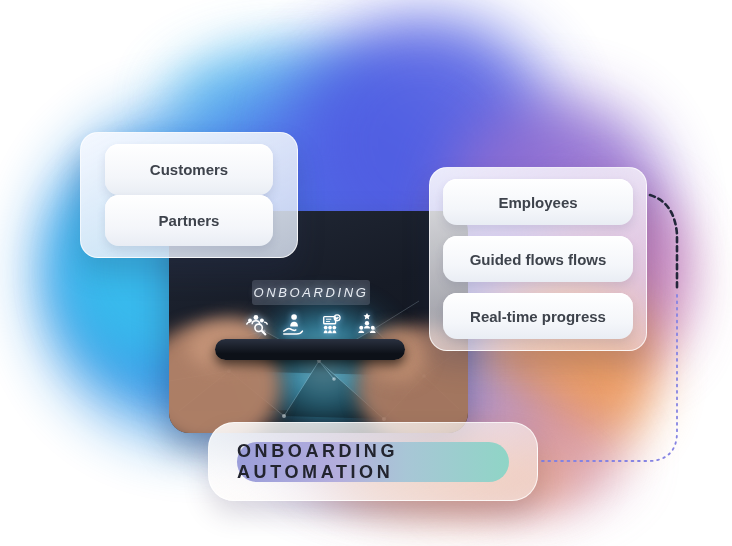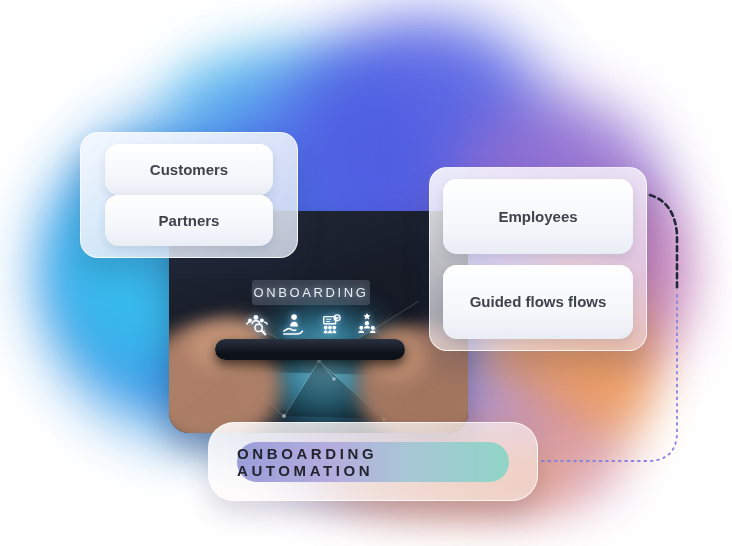--- a/index.html
+++ b/index.html
@@ -27,34 +27,34 @@
   
   .photo{position:absolute;left:169px;top:211px;width:299px;height:222px;border-radius:20px;overflow:hidden;z-index:3;background:linear-gradient(160deg,#232a38 0%,#161b26 45%,#11151d 100%);box-shadow:0 18px 34px rgba(25,32,60,.35);}
   .photo .glow{position:absolute;left:70px;top:95px;width:170px;height:120px;border-radius:50%;background:radial-gradient(circle,#bfeaf2 0%,#35a9cf 35%,rgba(47,150,190,0) 72%);filter:blur(16px);opacity:.8;}
   .photo .hand{position:absolute;border-radius:50%;filter:blur(9px);}
   .hand-left-a{left:-28px;top:112px;width:140px;height:125px;background:#b5846a;opacity:.95;}
   .hand-left-b{left:18px;top:108px;width:80px;height:48px;background:#c69579;opacity:.9;transform:rotate(-12deg);}
   .hand-right-a{left:188px;top:115px;width:145px;height:122px;background:#ab7c64;opacity:.95;}
   .hand-right-b{left:196px;top:118px;width:62px;height:52px;background:#c08f72;opacity:.9;transform:rotate(14deg);}
   .photo .tablet{position:absolute;left:46px;top:128px;width:190px;height:21px;border-radius:11px;background:linear-gradient(180deg,#2a3140 0%,#0d1118 70%);box-shadow:0 5px 12px rgba(0,0,0,.65);}
   .photo .mesh{position:absolute;left:0;top:0;}
-  .photo .titlebar{position:absolute;left:83px;top:69px;width:118px;height:25px;border-radius:3px;background:rgba(142,152,168,.30);display:flex;align-items:center;justify-content:center;color:#e8edf3;font-size:13px;letter-spacing:2.6px;font-weight:400;text-shadow:0 0 6px rgba(200,220,255,.55);}
+  .photo .titlebar{position:absolute;left:83px;top:69px;width:118px;height:25px;border-radius:3px;background:rgba(142,152,168,.30);display:flex;align-items:center;justify-content:center;color:#e8edf3;font-size:13px;letter-spacing:2.6px;font-weight:400;text-shadow:0 0 6px rgba(200,220,255,.55);font-style:italic;}
   .icon-row{position:absolute;left:0;top:100px;width:100%;height:28px;}
   .picon{position:absolute;width:26px;height:26px;filter:drop-shadow(0 0 3px rgba(140,205,255,.85));}
   .picon-1{left:75px;} .picon-2{left:111px;} .picon-3{left:148px;} .picon-4{left:185px;}
 
   
   .panel{position:absolute;border-radius:18px;border:1px solid rgba(255,255,255,.75);box-shadow:0 16px 28px rgba(40,50,90,.20);display:flex;flex-direction:column;}
   .panel-left{left:80px;top:132px;width:218px;height:126px;z-index:4;background:linear-gradient(155deg,rgba(244,248,255,.97) 0%,rgba(219,228,243,.82) 100%);padding:11px 24px;gap:0;}
   .panel-right{left:429px;top:167px;width:218px;height:184px;z-index:4;background:linear-gradient(160deg,rgba(255,255,255,.88) 0%,rgba(233,228,243,.48) 100%);padding:11px 13px;gap:11px;}
   .pill{flex:1;border-radius:14px;background:linear-gradient(180deg,#ffffff 0%,#f4f6fa 65%,#e9edf4 100%);box-shadow:0 5px 10px rgba(50,60,100,.12),inset 0 1px 0 #ffffff;display:flex;align-items:center;justify-content:center;color:#3e434c;font-size:15px;font-weight:700;cursor:pointer;}
 
   
   .banner{position:absolute;left:208px;top:422px;width:330px;height:79px;border-radius:26px;z-index:5;background:linear-gradient(150deg,rgba(255,255,255,.88) 0%,rgba(248,238,232,.55) 100%);border:1px solid rgba(255,255,255,.75);box-shadow:0 14px 26px rgba(60,50,90,.18);display:flex;align-items:center;justify-content:center;}
-  .banner-pill{width:272px;height:40px;border-radius:20px;background:linear-gradient(90deg,#9b9eda 0%,#b4aedd 38%,#a8c6d6 62%,#8fd5c6 100%);display:flex;align-items:center;justify-content:center;color:#22242e;font-size:15px;font-weight:700;letter-spacing:3.6px;cursor:pointer;}
+  .banner-pill{width:272px;height:40px;border-radius:20px;background:linear-gradient(90deg,#9b9eda 0%,#b4aedd 38%,#a8c6d6 62%,#8fd5c6 100%);display:flex;align-items:center;justify-content:center;color:#22242e;font-size:18px;font-weight:700;letter-spacing:3.6px;cursor:pointer;}
 </style>
 </head>
 <body>
 
 <div class="stage">
 
   <div class="blob">
     <div class="b b-blue"></div>
     <div class="b b-cyan2"></div>
     <div class="b b-core"></div>
@@ -147,19 +147,20 @@
   </div>
 
   <div class="panel panel-left">
     <div class="pill">Customers</div>
     <div class="pill">Partners</div>
   </div>
 
   <div class="panel panel-right">
     <div class="pill">Employees</div>
     <div class="pill">Guided flows flows</div>
+    <div class="pill">Real-time progress</div>
   </div>
 
   <div class="banner">
     <div class="banner-pill">ONBOARDING AUTOMATION</div>
   </div>
 
 </div>
 
 </body></html>

